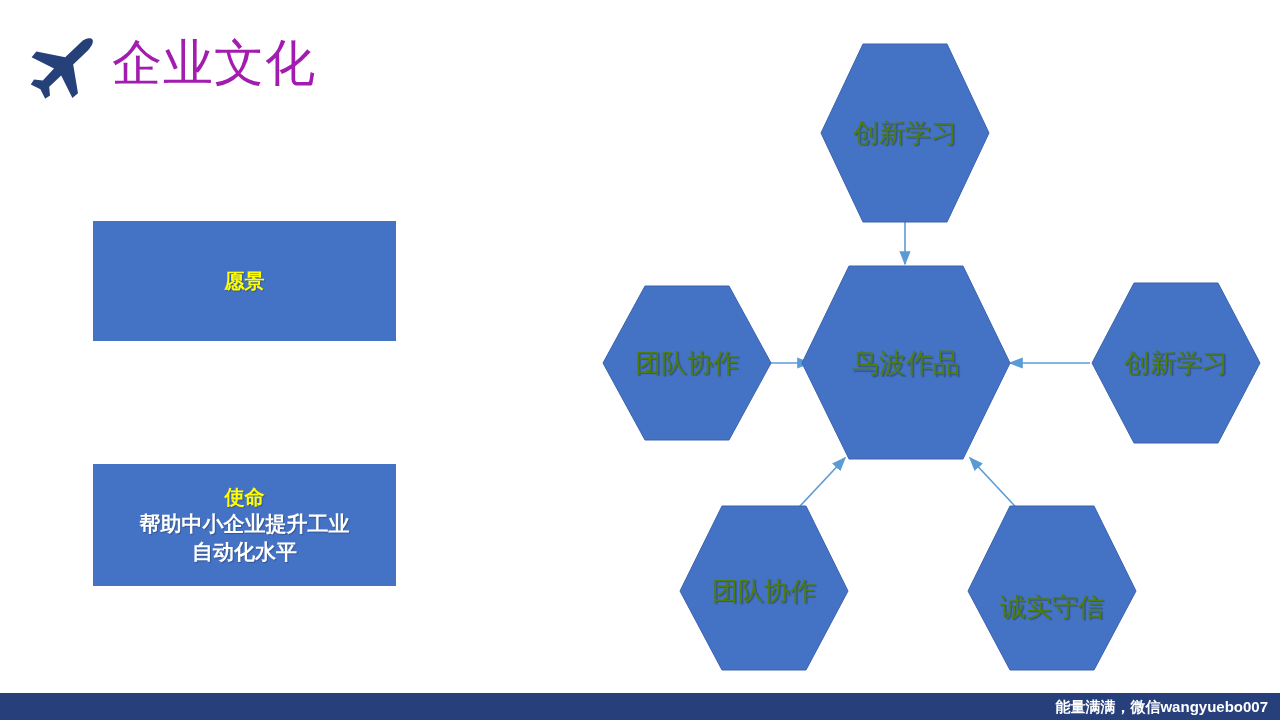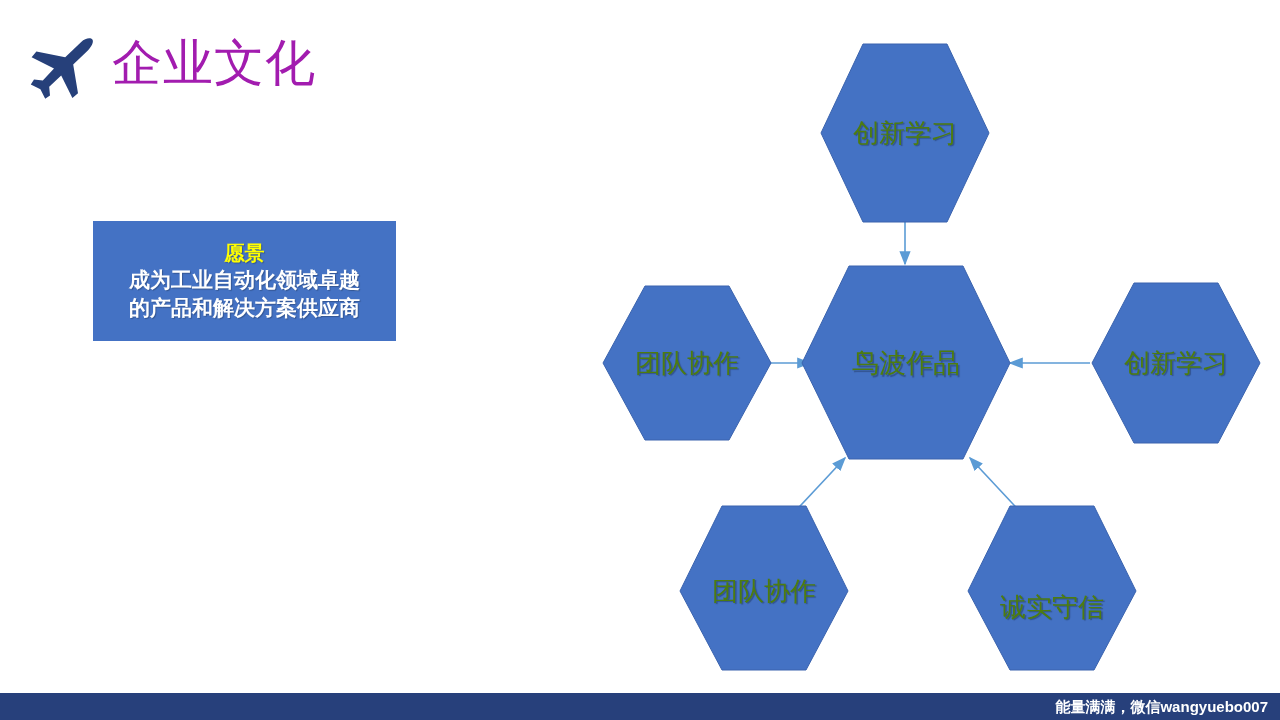--- a/index.html
+++ b/index.html
@@ -134,24 +134,27 @@
 
   <div class="header">
     <svg class="plane-icon" viewBox="0 0 100 100">
       <path d="M74 20 C79 15 86 14 88 17 C90 20 87 26 82 31 L64 48 L70 84 L63 90 L49 62 L34 76 L35 87 L29 91 L23 79 L11 73 L15 67 L26 68 L40 53 L12 39 L18 32 L54 39 Z" fill="#26407a"></path>
     </svg>
     <div class="page-title">企业文化</div>
   </div>
 
   <div class="card card-vision">
     <div class="card-heading">愿景</div>
-    <div class="card-body">成为工业自动化领域卓越
-的产品和解决方案供应商</div>
-  </div>
-
+  </div>
+
+  <div class="card card-mission">
+    <div class="card-heading">使命</div>
+    <div class="card-body">帮助中小企业提升工业
+自动化水平</div>
+  </div>
 
   <div class="hex-stage">
 
     <svg class="hex-svg" width="760" height="700" viewBox="0 0 760 700">
       <defs>
         <marker id="arrowhead" markerWidth="9" markerHeight="7" refX="8" refY="3.5" orient="auto" markerUnits="strokeWidth">
           <polygon points="0 0, 9 3.5, 0 7" fill="#5B9BD5"></polygon>
         </marker>
       </defs>
 

